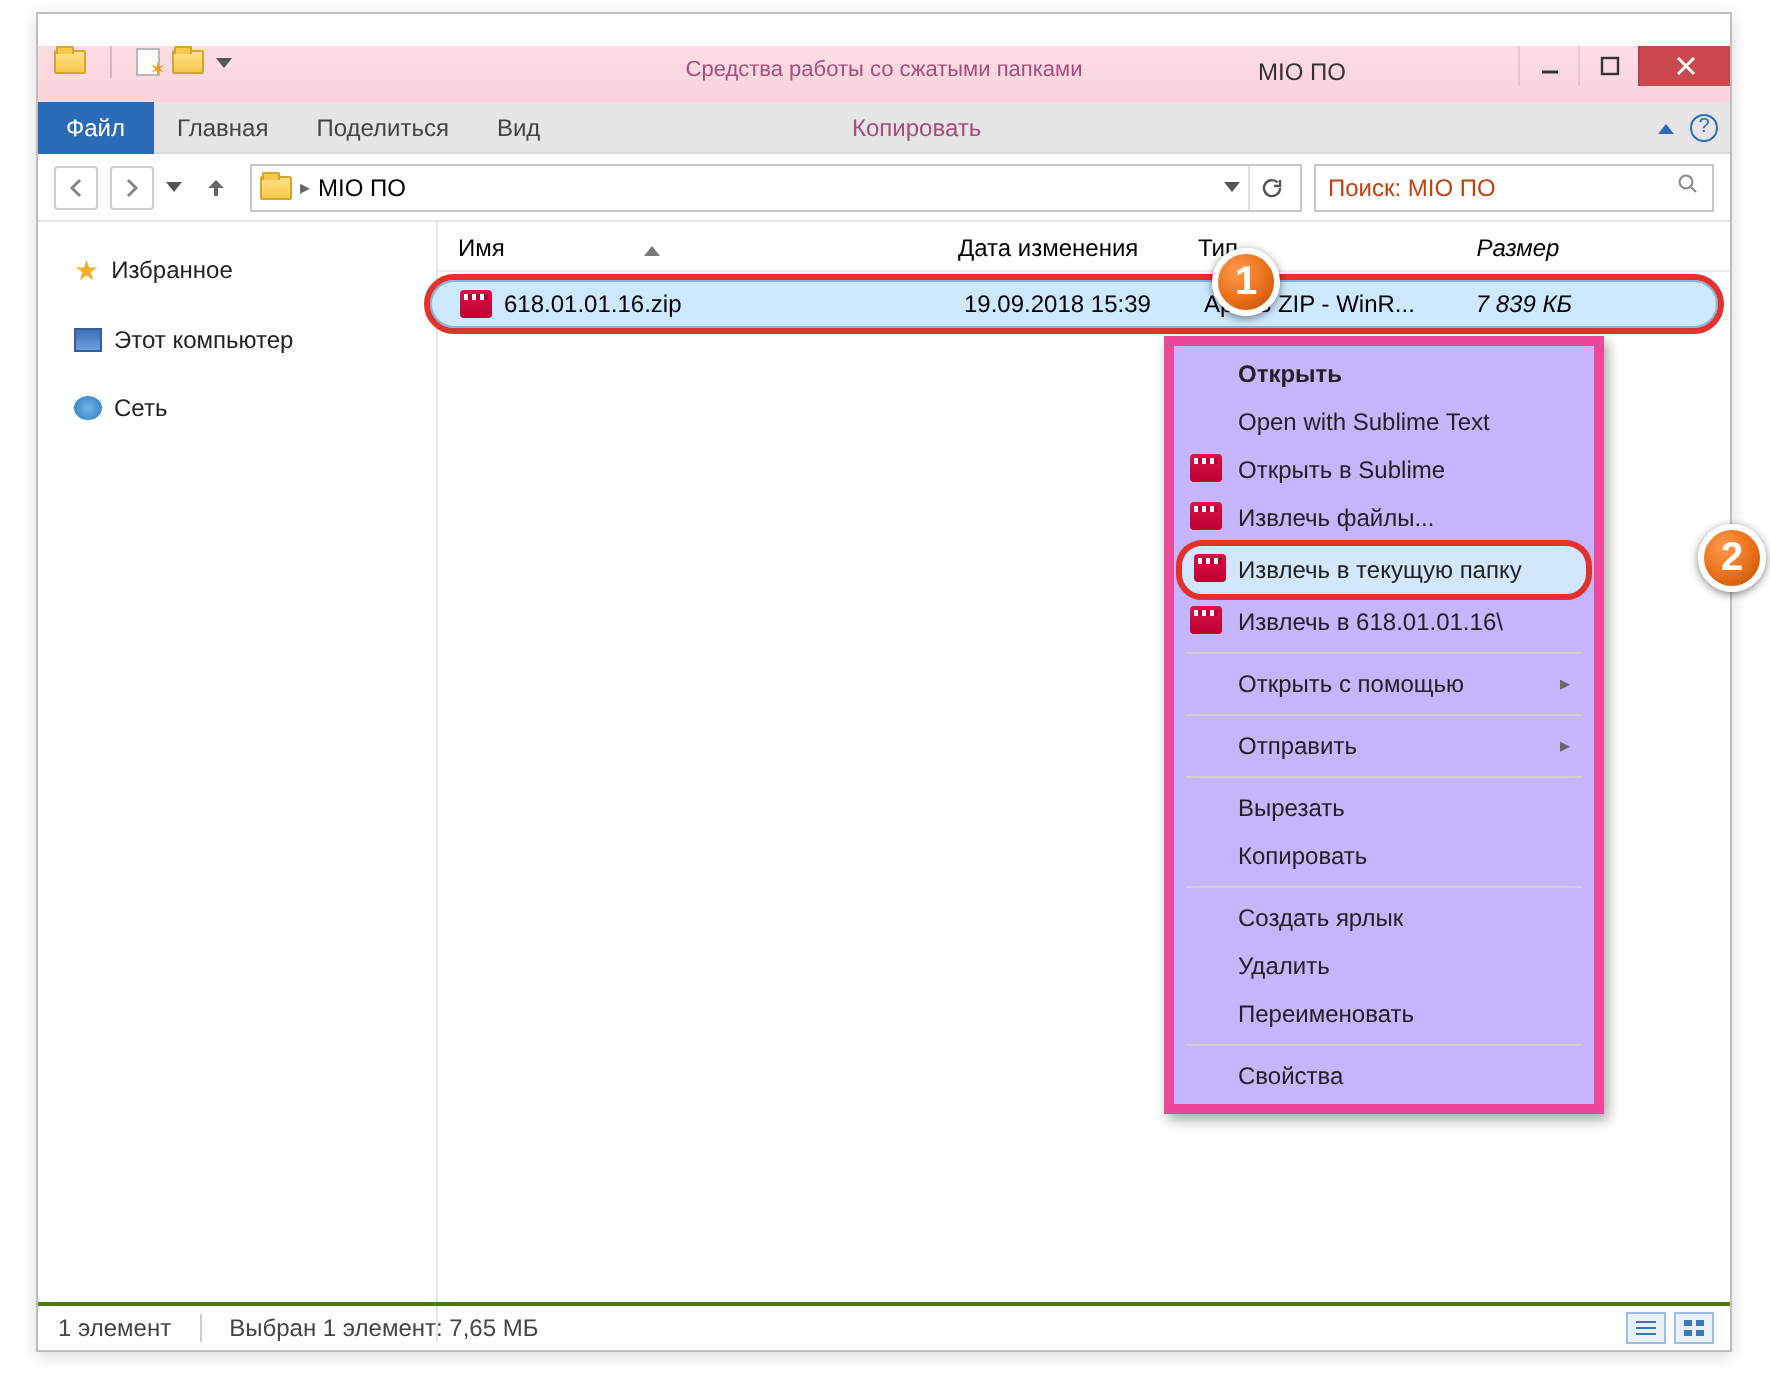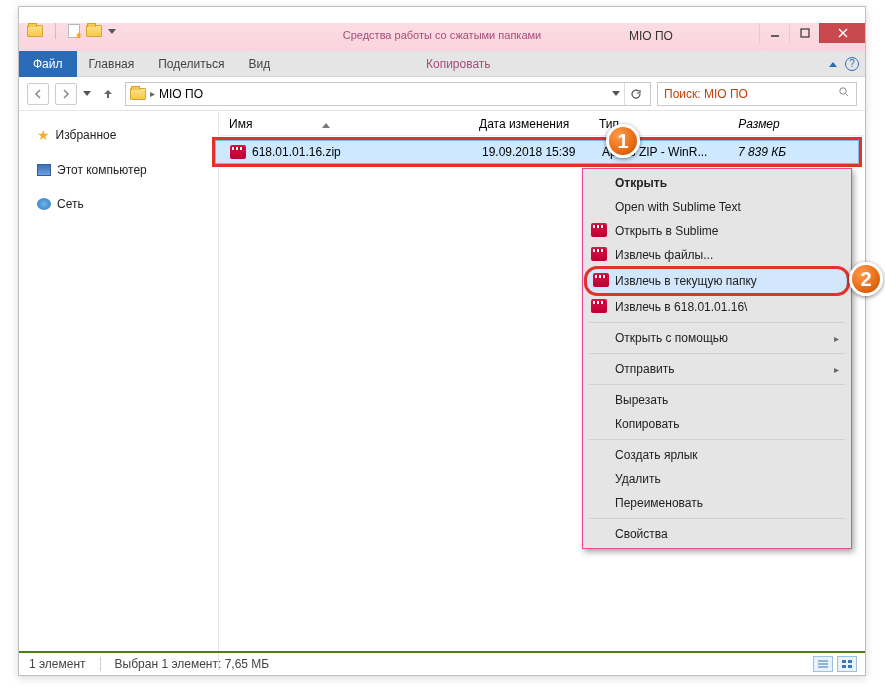--- a/index.html
+++ b/index.html
@@ -35,26 +35,26 @@
   .pc-icon { width: 14px; height: 12px; background: linear-gradient(#3c6fb5,#6aa0e0); border: 1px solid #355f9c; }
   .net-icon { width: 14px; height: 12px; background: radial-gradient(circle,#6fb4e8,#2e7ac0); border-radius: 50%; }
   .content { flex: 1; position: relative; }
   .cols { display: flex; padding: 6px 10px 4px 10px; color: #000000; border-bottom: 1px solid #eee; }
   .col-name { width: 250px; }
   .col-date { width: 120px; }
   .col-type { width: 120px; }
   .col-size { width: 80px; text-align: center; font-style: italic; }
   .col-sort { display:inline-block; width:0; height:0; border-left:4px solid transparent; border-right:4px solid transparent; border-bottom:5px solid #777; margin-left:70px;}
   .filerow { display: flex; padding: 4px 10px; align-items: center; background: #cde8ff; border: 1px solid #7eb6e6; margin: 4px 6px 0 0; }
-  .filerow.highlight-border { outline: 3px solid #e2322b; border-radius: 0; position: relative; margin-left: -4px; padding-left: 14px;}
+  .filerow.highlight-border { outline: 3px solid #e2322b; border-radius: 12px; position: relative; margin-left: -4px; padding-left: 14px;}
   .rar-icon { width: 16px; height: 14px; background: linear-gradient(#d14,#b03); border-radius: 2px; position: relative; }
   .rar-icon::before { content:""; position:absolute; left:2px; right:2px; top:2px; height:3px; background: repeating-linear-gradient(90deg,#fff 0 2px,#b03 2px 4px); }
   .badge { position: absolute; width: 34px; height: 34px; background: radial-gradient(circle at 35% 30%, #ff9a4d, #e66b14 60%, #b74d09); color:#fff; font-weight:bold; font-size:20px; border-radius:50%; display:flex; align-items:center; justify-content:center; border:3px solid #fff; box-shadow: 0 1px 4px rgba(0,0,0,.5); z-index:5;}
   .badge.b1 { left: 387px; top: -16px; }
-  .ctxmenu { position: absolute; left: 363px; top: 28px; width: 270px; background: #e5e5e5; border: 1px solid #ec4899; box-shadow: 2px 3px 6px rgba(0,0,0,.35); padding: 2px; }
+  .ctxmenu { position: absolute; left: 363px; top: 28px; width: 220px; background: #c4b5fd; border: 5px solid #ec4899; box-shadow: 2px 3px 6px rgba(0,0,0,.35); padding: 2px; }
   .ctx-item { padding: 5px 10px 5px 30px; display: flex; align-items: center; position: relative; color: #222; }
   .ctx-item.bold { font-weight: 600; }
   .ctx-sep { height: 1px; background: #d0d0d0; margin: 3px 4px; }
   .ctx-item .mi { position: absolute; left: 6px; top: 4px; width: 16px; height: 14px; }
   .ctx-item.highlighted { background: #d2e7fb; }
   .ctx-item.outline-red { outline: 3px solid #e2322b; border-radius: 10px; margin: 2px; padding-left: 28px; }
   .ctx-item .sub { margin-left: auto; color: #666; font-size: 10px; }
   .badge.b2 { left: 630px; top: 122px; }
   .statusbar { position: absolute; bottom: 0; left: 0; right: 0; height: 24px; border-top: 2px solid #4d7c0f; display: flex; align-items: center; padding: 0 10px; gap: 14px; color: #444; }
   .statusbar .sep { width:1px; height:14px; background:#ccc; }

